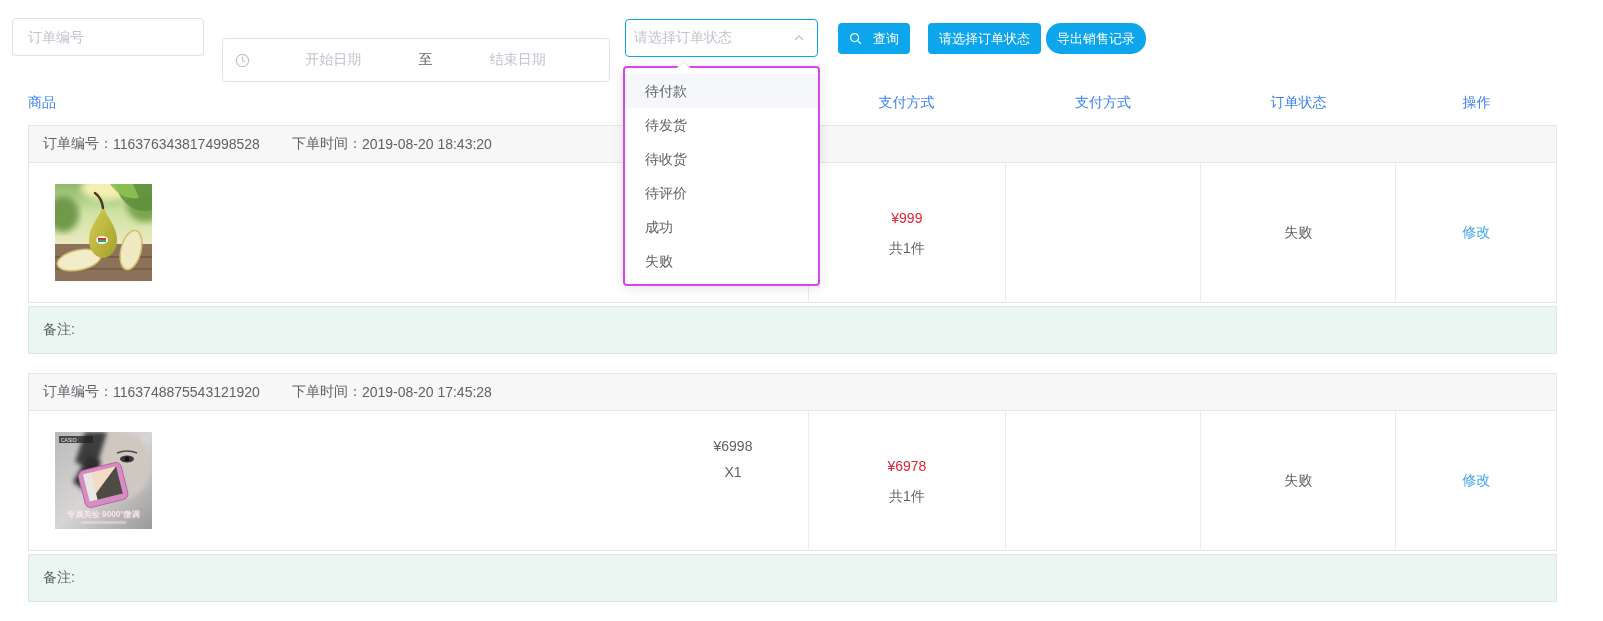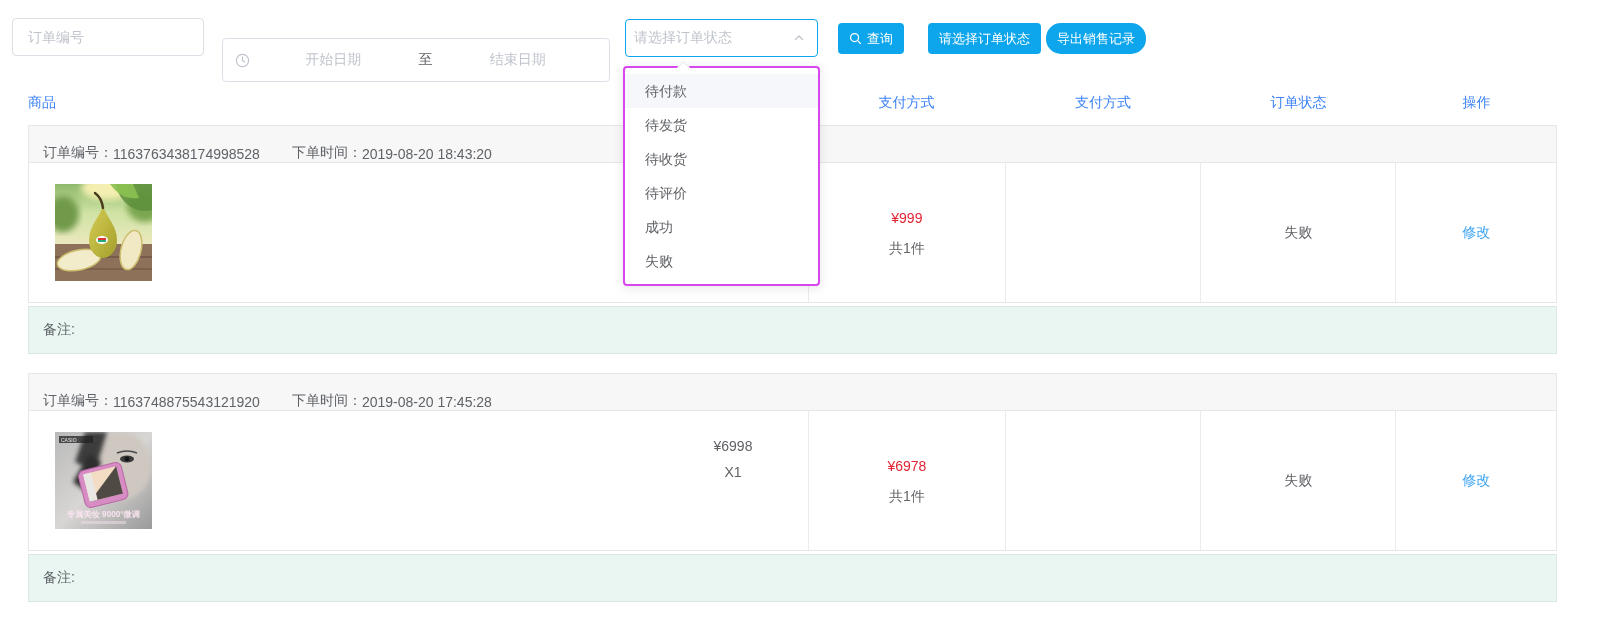--- a/index.html
+++ b/index.html
@@ -28,21 +28,21 @@
   .select {
     position:absolute; left:625px; top:19px; width:193px; height:38px;
     border:1px solid #0da5ec; border-radius:4px; background:#fff;
     display:flex; align-items:center; padding:0 12px 0 8px; cursor:pointer;
   }
   .select .ph { flex:1; color:#c0c4cc; }
   .chev { width:12px; height:12px; flex:0 0 12px; }
   .btn {
     position:absolute; top:23px; height:31px; border:none; border-radius:4px;
     background:#0da5ec; color:#fff; font-size:13px; padding:0 11px;
-    display:flex; align-items:center; justify-content:center; gap:5px;
+    display:flex; align-items:center; justify-content:center; gap:11px;
     cursor:pointer; font-family:inherit; white-space:nowrap;
   }
   .btn-search { left:838px; }
   .btn-exp1 { left:928px; }
   .btn-exp2 { left:1046px;border-radius:15px; }
   .mag { width:13px; height:13px; }
   
   .popup {
     position:absolute; left:623px; top:66px; width:197px; z-index:20;
     background:#fff; border:2px solid #d946ef; border-radius:4px;
@@ -59,21 +59,21 @@
   .thead-cell { position:absolute; top:92px; height:20px; line-height:20px; color:#3b82f6; }
   .th-goods  { left:28px; }
   .th-amount { left:808px;  width:197px; text-align:center; }
   .th-pay    { left:1005px; width:196px; text-align:center; }
   .th-status { left:1201px; width:195px; text-align:center; }
   .th-action { left:1396px; width:161px; text-align:center; }
   
   .order-bar {
     position:absolute; left:28px; width:1529px; height:38px;
     background:#f7f7f7; border:1px solid #e7e7e7;
-    display:flex; align-items:flex-end; padding-left:14px; color:#5f6368;
+    display:flex; align-items:center; padding-left:14px; color:#5f6368;
   }
   .order-bar .gap { width:32px; }
   .prow {
     position:absolute; left:28px; width:1529px; height:140px;
     border:1px solid #e7e7e7; border-top:none; background:#fff;
     display:flex;
   }
   .cell { height:100%; display:flex; align-items:center; justify-content:center; }
   .cell + .cell { border-left:1px solid #ebebeb; }
   .c-goods { width:780px; justify-content:flex-start; position:relative; }

